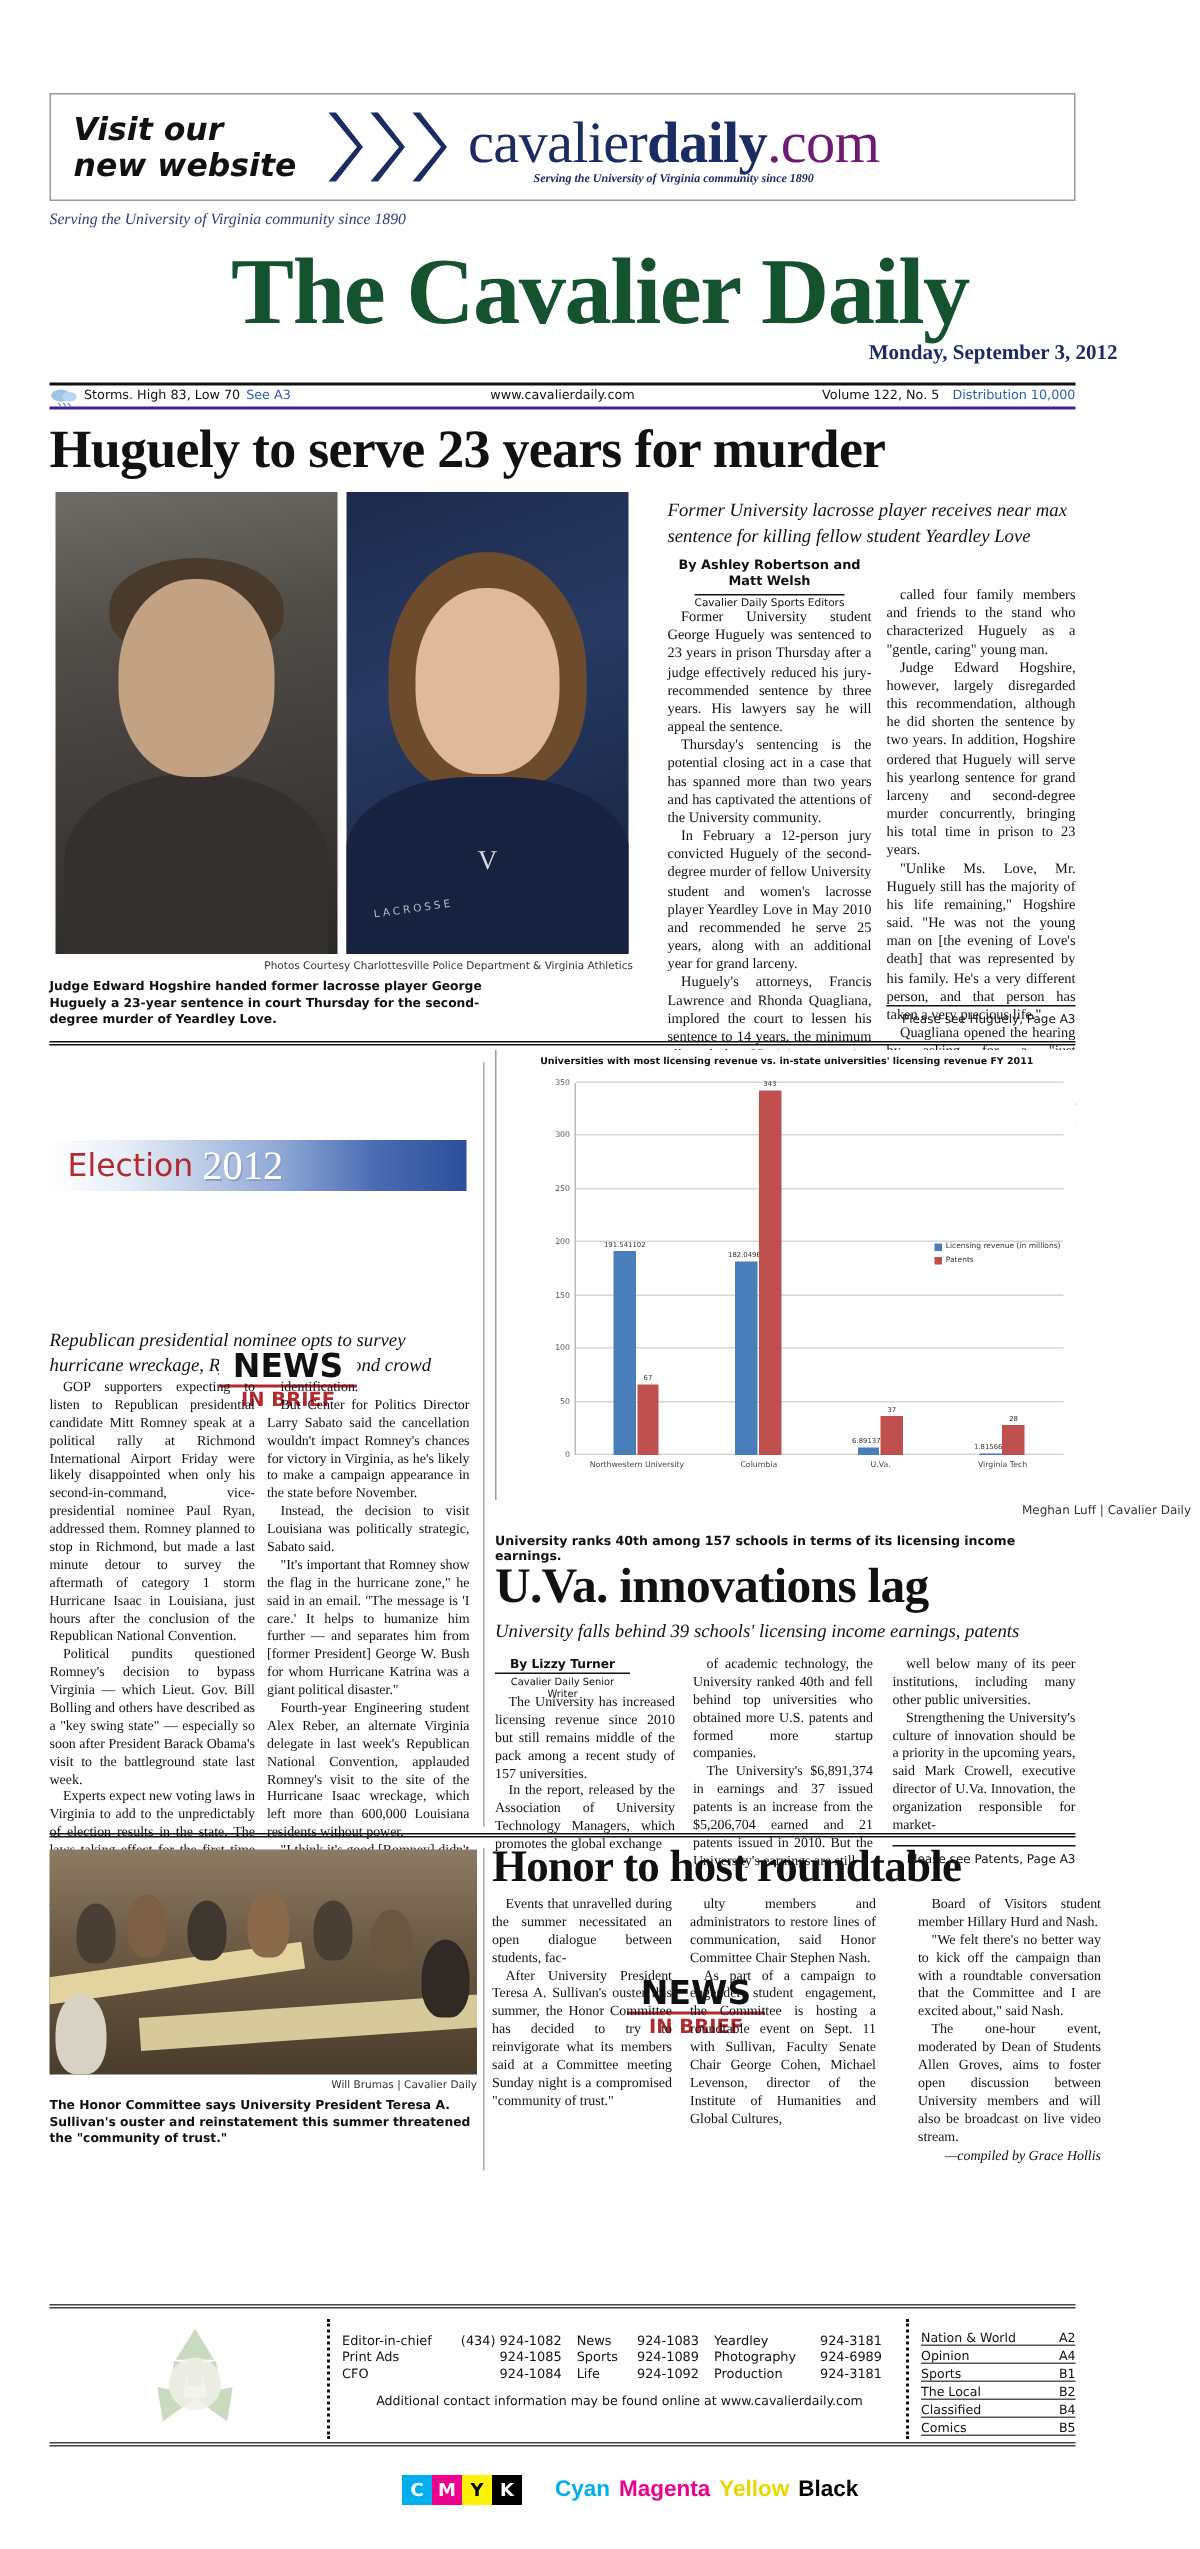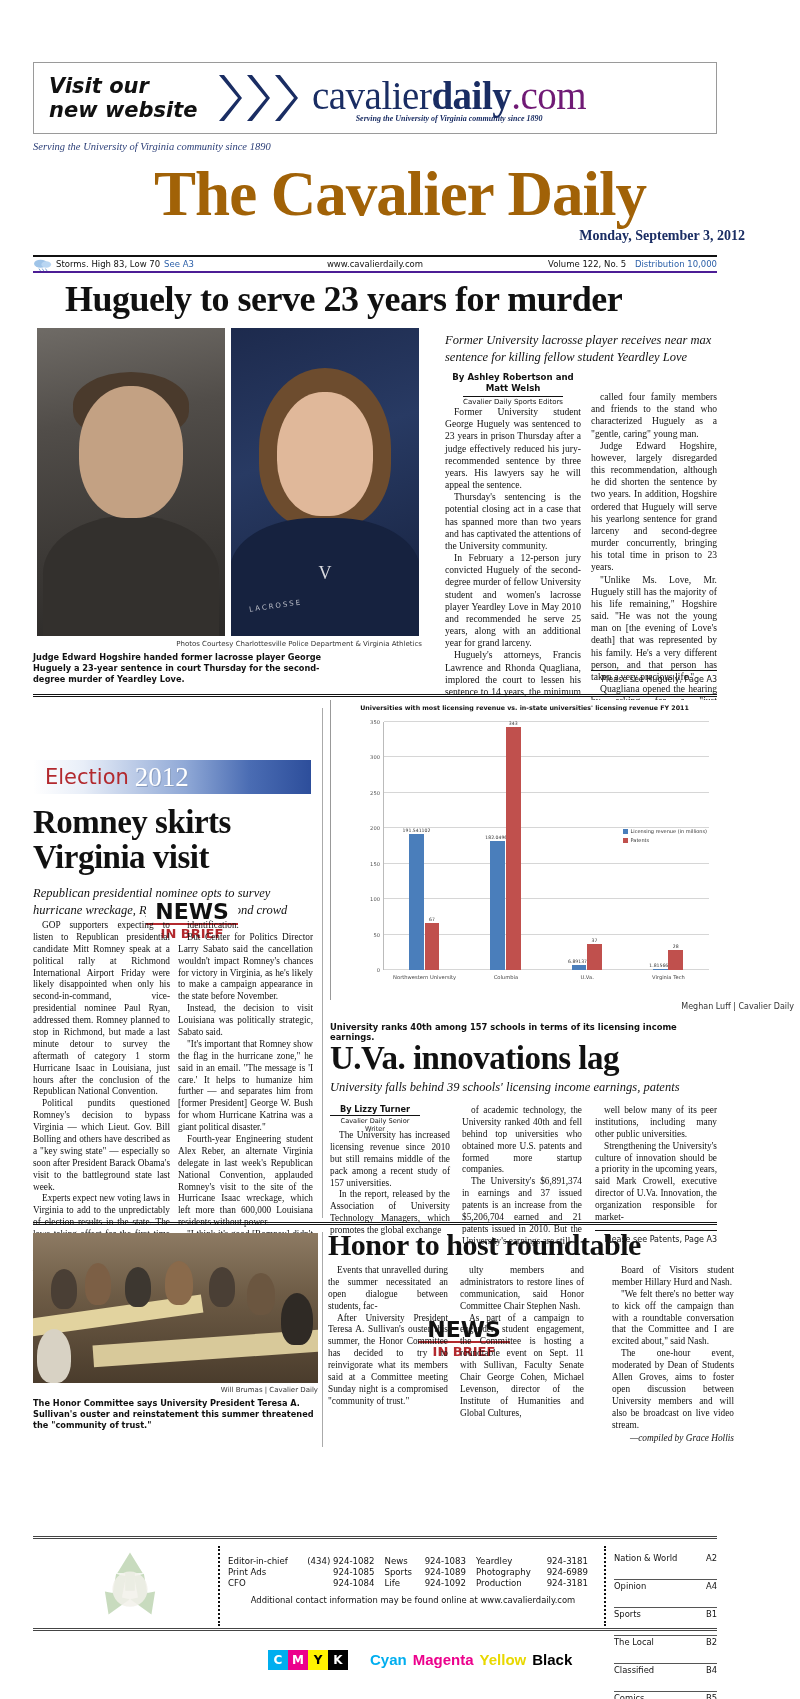--- a/index.html
+++ b/index.html
@@ -39,21 +39,21 @@
 
   
   .serving {
     position:absolute; left:33px; top:141px;
     font-family:"Liberation Serif", serif; font-style:italic;
     font-size:10.5px; color:#2b3e77;
   }
   .masthead {
     position:absolute; left:0; top:158px; width:800px; text-align:center;
     font-family:"Liberation Serif", serif; font-weight:bold;
-    font-size:63px; letter-spacing:-1px; color:#a16207;
+    font-size:63px; letter-spacing:-1px; color:#14532d;
   }
   .issue-date {
     position:absolute; right:55px; top:228px;
     font-family:"Liberation Serif", serif; font-weight:bold; font-size:14px;
     color:#1a2d63;
   }
 
   
   .strip {
     position:absolute; left:33px; top:255px; width:684px;
@@ -64,21 +64,21 @@
   .strip .cloud { width:20px; height:13px; position:relative; margin-right:3px; }
   .strip-left { display:flex; align-items:center; flex:1; }
   .strip-mid  { flex:1; text-align:center; }
   .strip-right{ flex:1; text-align:right; }
   .blue { color:#2b5fa8; }
 
   
   .lead-head {
     position:absolute; left:33px; top:278px; width:684px;
     font-family:"Liberation Serif", serif; font-weight:bold;
-    font-size:36px; letter-spacing:-0.5px; color:#111;margin-left:32px;
+    font-size:36px; letter-spacing:-0.5px; color:#111;
   }
 
   
   .photo-row { position:absolute; left:37px; top:328px; width:385px; height:308px; display:flex; gap:6px; }
   .mug { width:188px; height:308px; position:relative; overflow:hidden; }
   .mug-a { background:linear-gradient(170deg,#6f6b66 0%,#514d49 30%,#3b3835 70%,#2b2927 100%); }
   .mug-b { background:linear-gradient(160deg,#1d2a4d 0%,#283a63 40%,#15203c 100%); }
   .face {
     position:absolute; left:50%; transform:translateX(-50%);
     border-radius:48% 48% 45% 45%;
@@ -275,21 +275,21 @@
   .contacts table { border-collapse:collapse; width:100%; }
   .contacts td { padding:0 3px 1px 0; white-space:nowrap; }
   .contacts td.num { text-align:right; padding-right:10px; }
   .contacts .addl { text-align:center; margin-top:6px; font-size:8.4px; }
   .index {
     position:absolute; left:614px; top:1552px; width:103px;
     font-family:"DejaVu Sans", sans-serif; font-size:8.4px; color:#111;
   }
   .index div {
     display:flex; justify-content:space-between;
-    border-bottom:1px solid #555; padding:1px 0 16px 0;
+    border-bottom:1px solid #555; padding:1px 0 0 0;
   }
 
   
   .cmyk { position:absolute; left:268px; top:1650px; display:flex; }
   .cmyk span {
     width:20px; height:20px; display:flex; align-items:center; justify-content:center;
     font-family:"DejaVu Sans", sans-serif; font-weight:bold; font-size:12px;
   }
   .cmyk-words {
     position:absolute; left:370px; top:1651px;
@@ -387,21 +387,20 @@
     <p>Quagliana opened the hearing by asking for a "just punishment" that was "fair and consistent with other sentences, not an automatic response or one that appeases the loudest voices."</p>
   </div>
   <div class="jumpline">Please see Huguely, Page A3</div>
 
   <div class="rule-thick" style="top:694px"></div>
 
   <div class="elect-banner">
     <span class="e1">Election</span>
     <span class="e2">2012</span>
   </div>
-  <div class="romney-head">Romney skirts Virginia visit</div>
   <div class="romney-deck">Republican presidential nominee opts to survey hurricane wreckage, Ryan rallies Richmond crowd</div>
 
   <div class="nib-box" style="left:146px; top:900px;">
     <div class="nib-news">NEWS</div>
     <div class="nib-brief">IN BRIEF</div>
   </div>
 
   <div class="bodytext" style="left:33px; top:920px; width:137px;">
     <p>GOP supporters expecting to listen to Republican presidential candidate Mitt Romney speak at a political rally at Richmond International Airport Friday were likely disappointed when only his second-in-command, vice-presidential nominee Paul Ryan, addressed them. Romney planned to stop in Richmond, but made a last minute detour to survey the aftermath of category 1 storm Hurricane Isaac in Louisiana, just hours after the conclusion of the Republican National Convention.</p>
     <p>Political pundits questioned Romney's decision to bypass Virginia — which Lieut. Gov. Bill Bolling and others have described as a "key swing state" — especially so soon after President Barack Obama's visit to the battleground state last week.</p>

